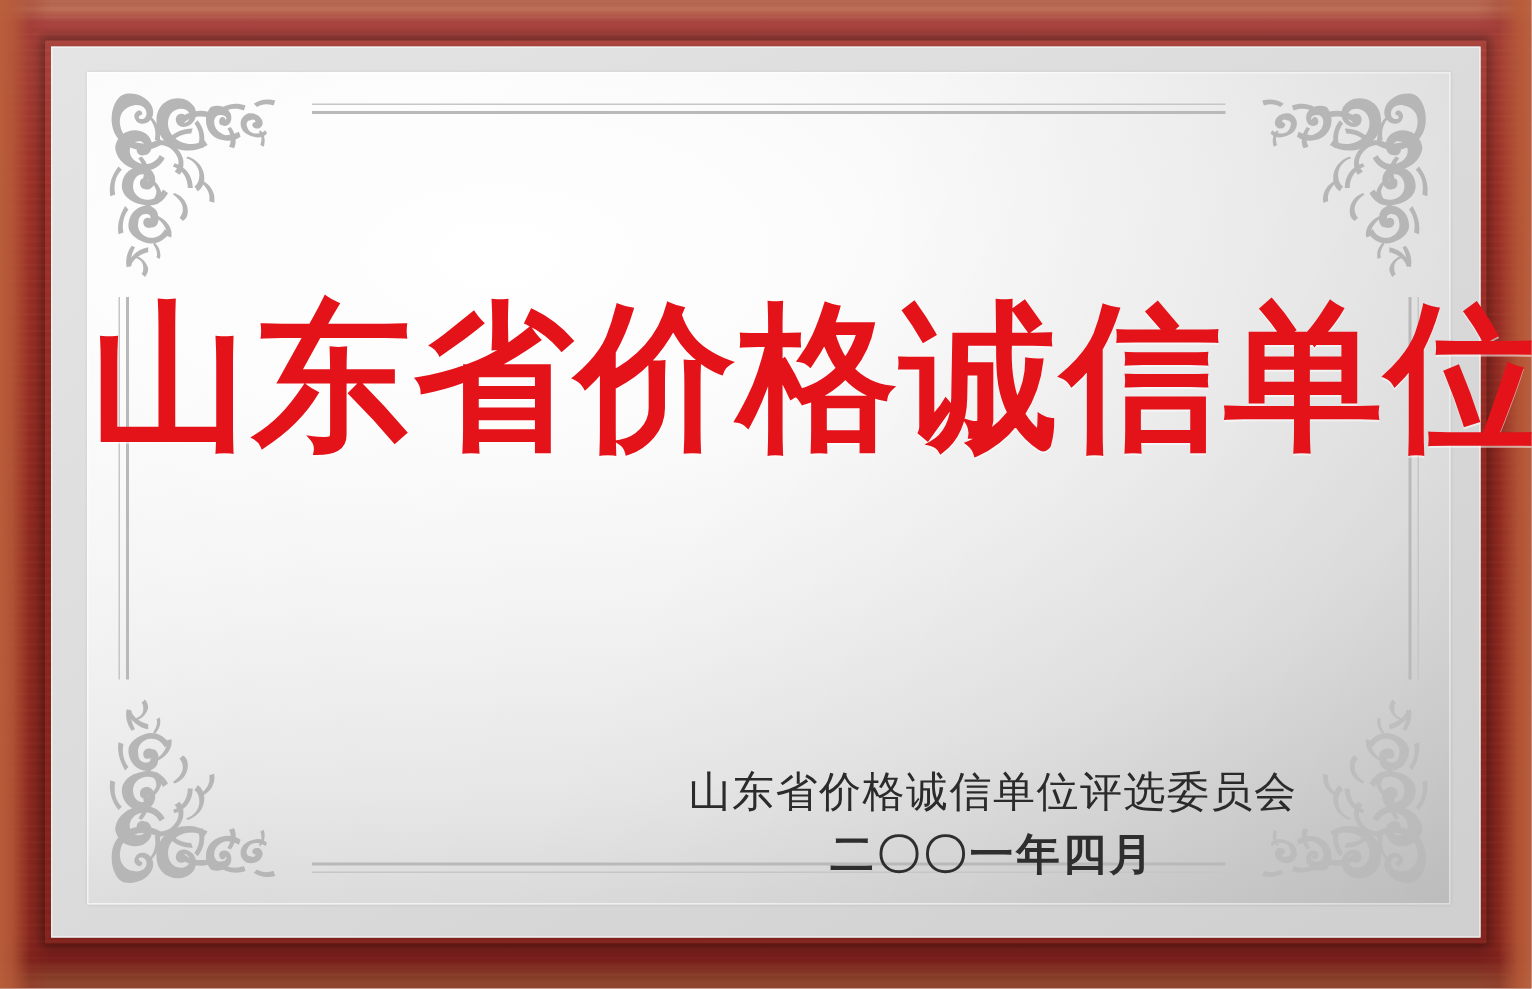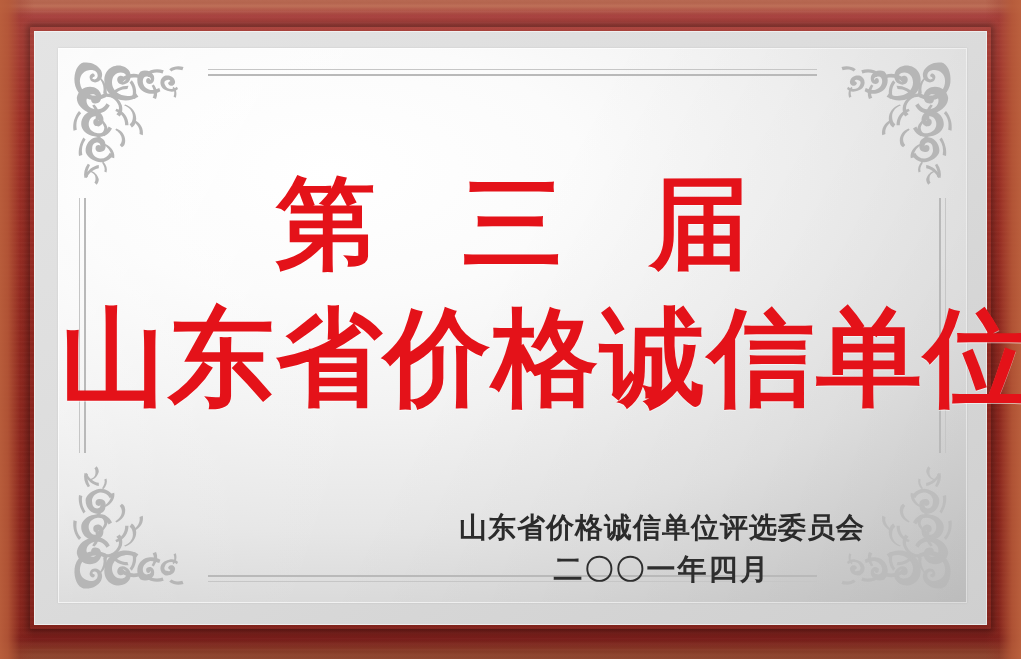--- a/index.html
+++ b/index.html
@@ -177,21 +177,21 @@
 
   .signature-block{
     position:absolute;
     right:95px;
     top:462px;
     text-align:center;
     width:420px;
   }
   .sig-org{
     font-family:"DejaVu Sans","Liberation Sans",sans-serif;
-    font-weight:700;
+    font-weight:400;
     font-size:28px;
     line-height:1.25;
     letter-spacing:1px;
     color:#2b2b2b;
   }
   .sig-date{
     font-family:"DejaVu Sans","Liberation Sans",sans-serif;
     font-weight:700;
     font-size:29px;
     line-height:1.3;
@@ -362,21 +362,20 @@
           <path d="M18 98c-3 4-4 9-3 13l3-1c-1-4 0-7 2-11l-2-1z"></path>
           <path d="M44 48c7 2 11 8 11 15l-3 0c0-6-3-11-9-13l1-2z"></path>
           <path d="M60 58c6 3 9 8 8 14l-3-1c1-5-2-9-6-12l1-1z"></path>
           <path d="M34 80c6 3 9 8 8 13l-3-1c1-4-2-8-6-11l1-1z"></path>
           <path d="M54 30c-6 0-11 3-14 8l-2-2c4-6 10-9 17-9l-1 3z"></path>
           <path d="M28 102c-5 1-9 4-11 9l-2-2c3-5 7-9 13-10l0 3z"></path>
         </svg>
       </div>
 
       <div class="title-block">
-        <div class="title-line1">第 三 届</div>
         <div class="title-line2">山东省价格诚信单位</div>
       </div>
 
       <div class="signature-block">
         <div class="sig-org">山东省价格诚信单位评选委员会</div>
         <div class="sig-date">二〇〇一年四月</div>
       </div>
 
     </div>
   </div>

